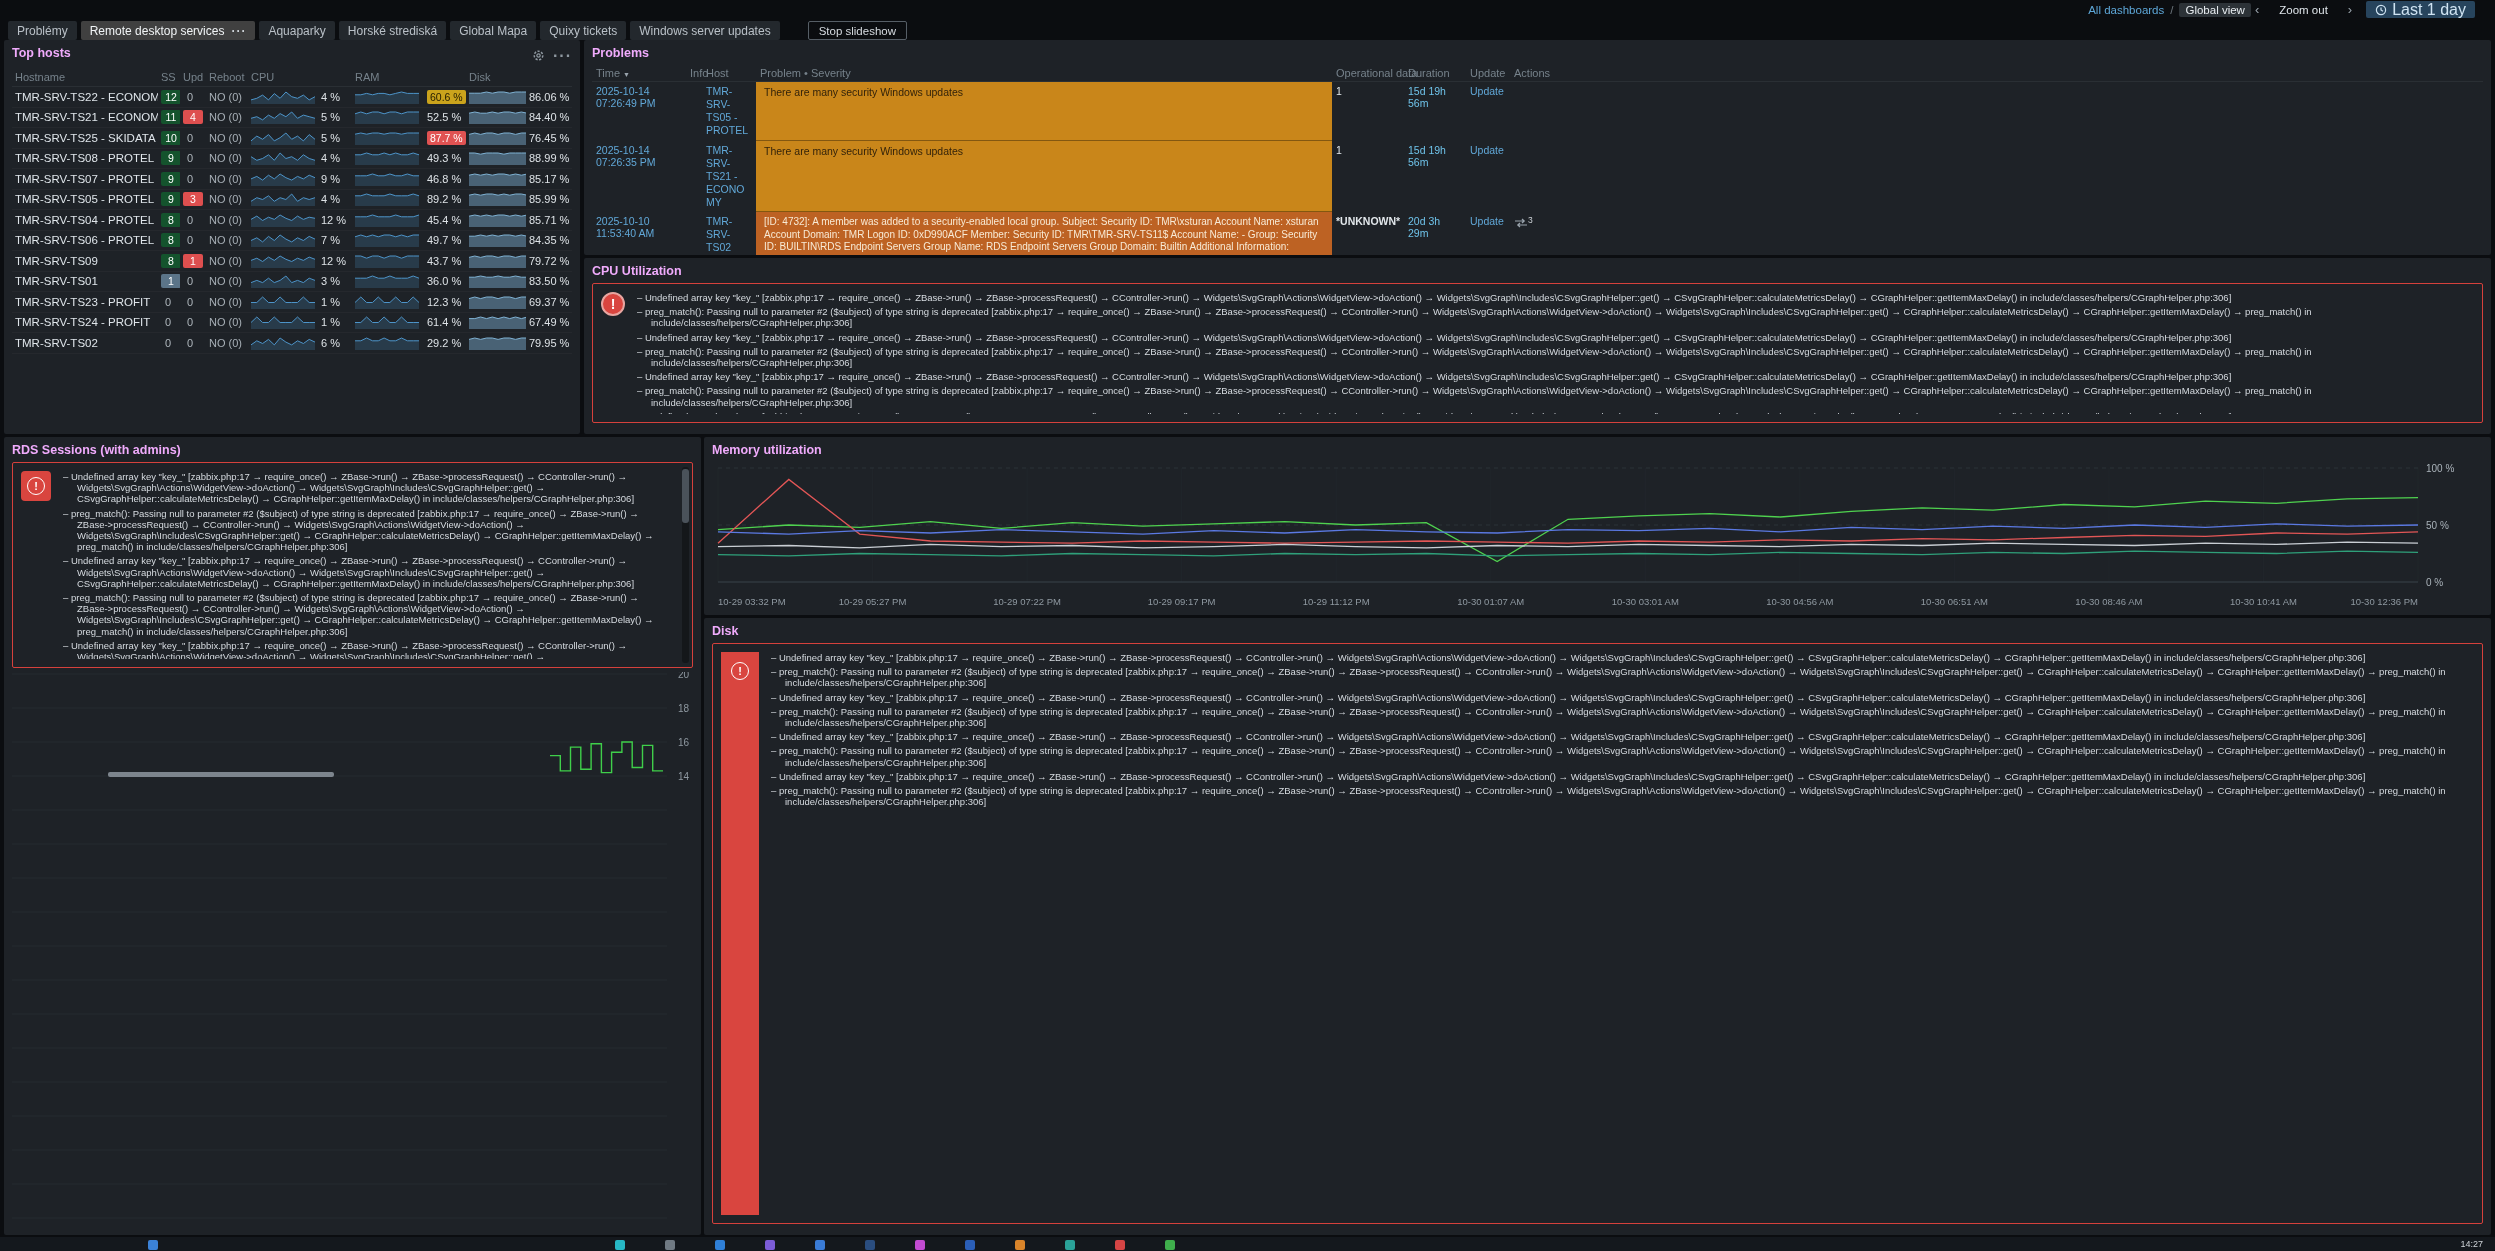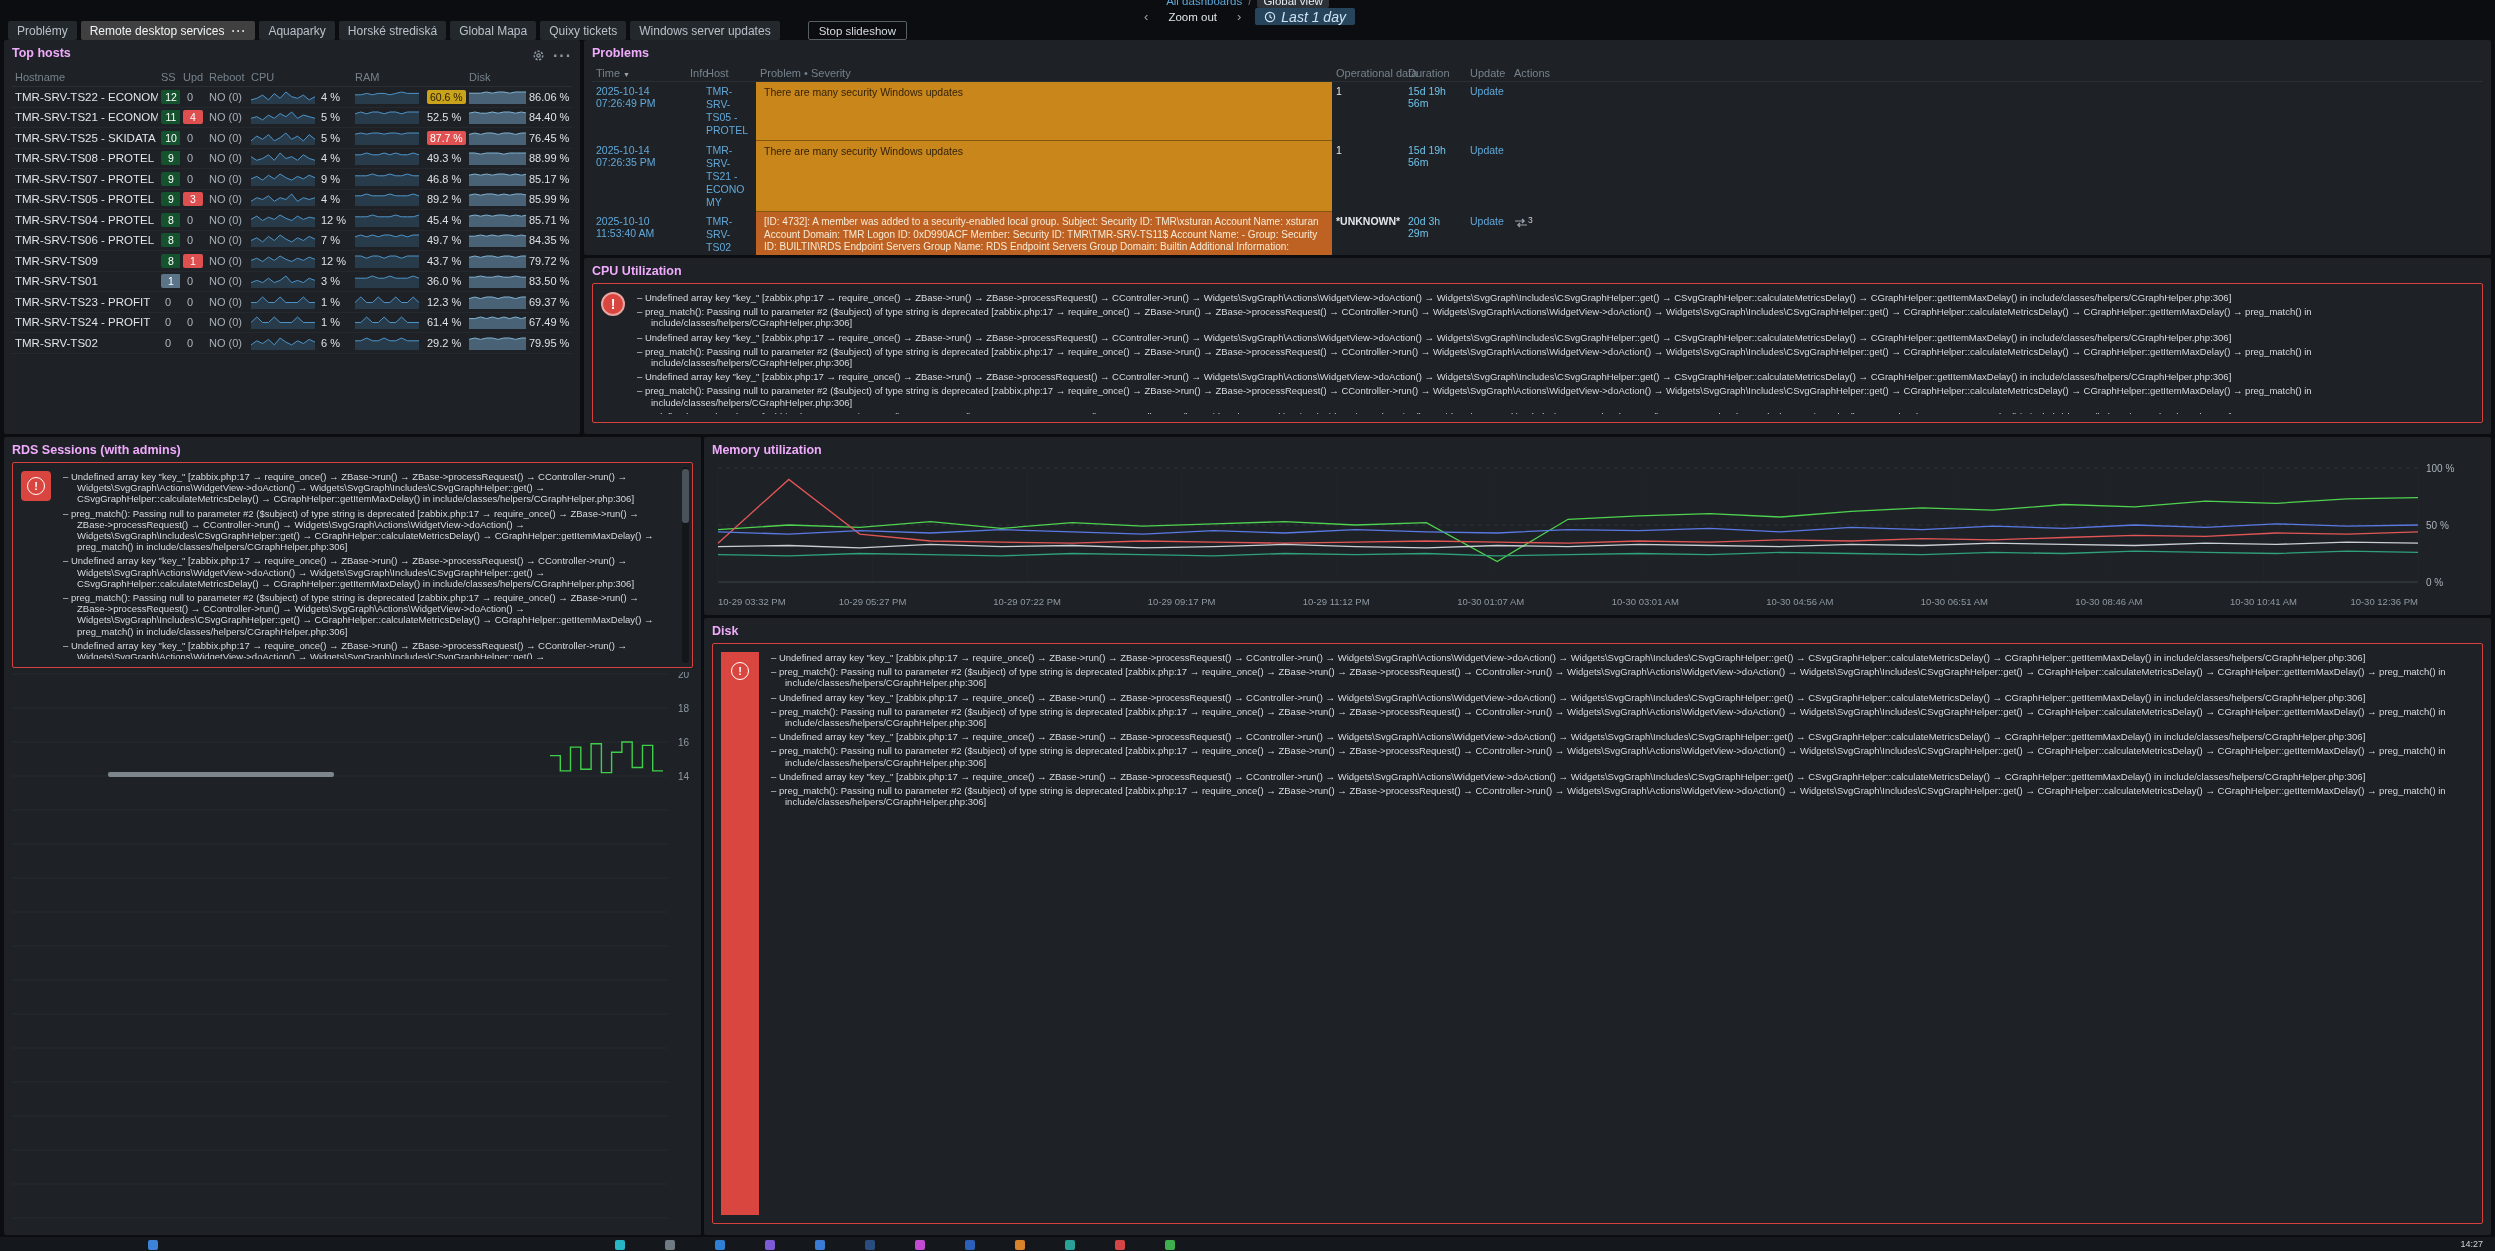--- a/index.html
+++ b/index.html
@@ -3,30 +3,30 @@
 <meta charset="utf-8">
 <style>
   html,body{margin:0;padding:0;background:#0b0d10;}
   #app{position:relative;width:2495px;height:1251px;background:#0b0d10;
        font-family:"Liberation Sans",sans-serif;color:#c6ccd2;overflow:hidden;}
   a{cursor:pointer;text-decoration:none;}
   button{font-family:inherit;cursor:pointer;}
 
   
   .topbar{position:absolute;top:0;left:0;right:0;height:19px;display:flex;
-          justify-content:center;align-items:center;padding:0 0;box-sizing:border-box;flex-direction:column;}
+          justify-content:flex-end;align-items:center;padding:0 20px;box-sizing:border-box;}
   .crumbs{display:flex;gap:6px;align-items:center;font-size:11.5px;}
   .crumb-link{color:#5ea7d8;}
   .crumb-sep{color:#6f787f;}
   .crumb-current{color:#e8edf1;background:#2c3237;padding:1px 6px;border-radius:2px;}
   .timectl{display:flex;align-items:center;gap:10px;}
   .chev{background:none;border:none;color:#9aa4ad;font-size:13px;padding:0 4px;}
   .zoomout{background:none;border:none;color:#dfe5ea;font-size:11.5px;}
   .range{display:flex;align-items:center;gap:5px;background:#27445d;border:none;border-radius:2px;
-         color:#cfe3f2;font-size:14px;padding:2px 9px;height:17px;font-style:italic;}
+         color:#cfe3f2;font-size:16px;padding:2px 9px;height:17px;}
 
   
   .tabbar{position:absolute;top:21px;left:8px;height:19px;display:flex;align-items:center;}
   .tabs{display:flex;gap:4px;}
   .tab{height:19px;display:flex;align-items:center;gap:7px;background:#23282d;color:#b9c0c7;
        border:none;border-radius:2px;font-size:12px;padding:0 9px;white-space:nowrap;}
   .tab.sel{background:#404040;color:#f0f3f5;}
   .kebab2{color:#cfd5da;letter-spacing:1px;font-weight:700;}
   .stopss{margin-left:28px;height:19px;background:transparent;border:1px solid #565e66;
           border-radius:2px;color:#d6dbe0;font-size:11.5px;padding:0 10px;}

